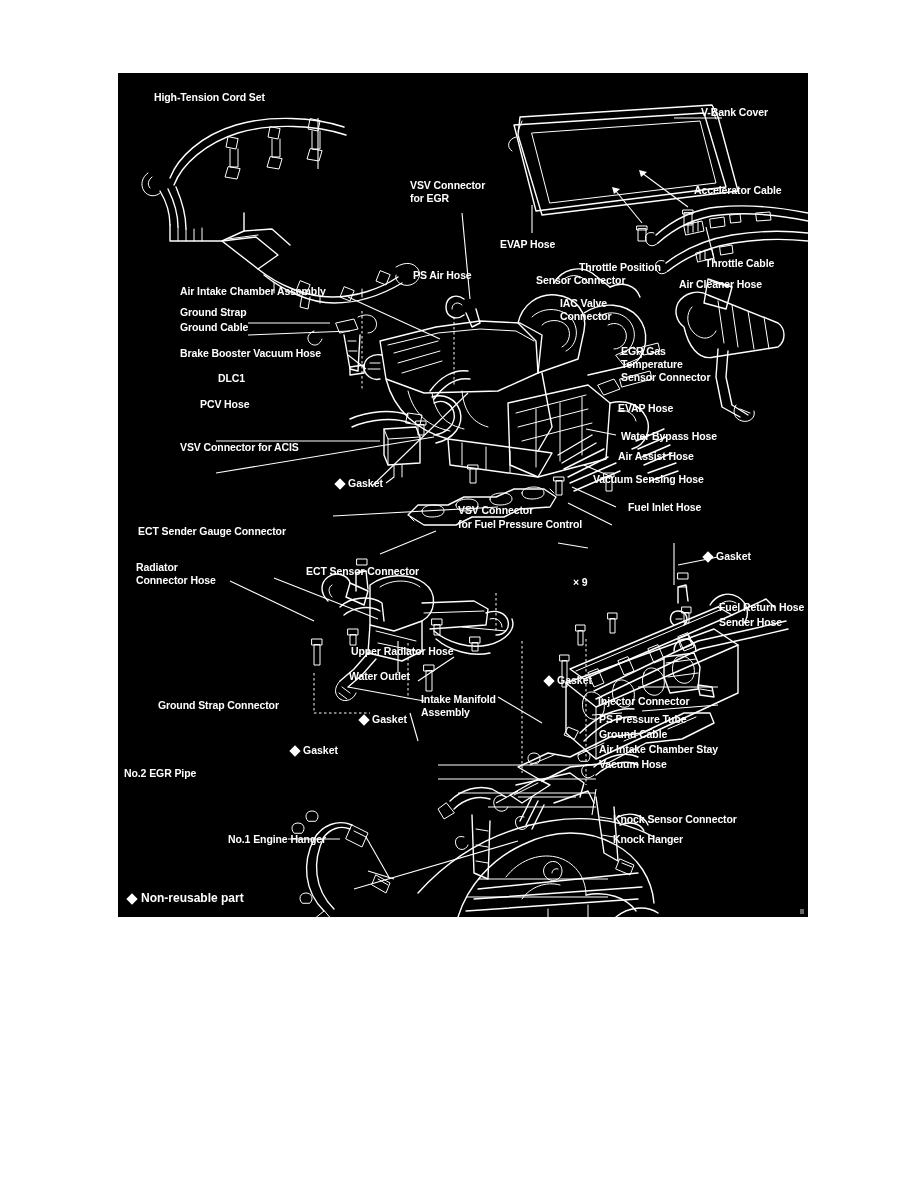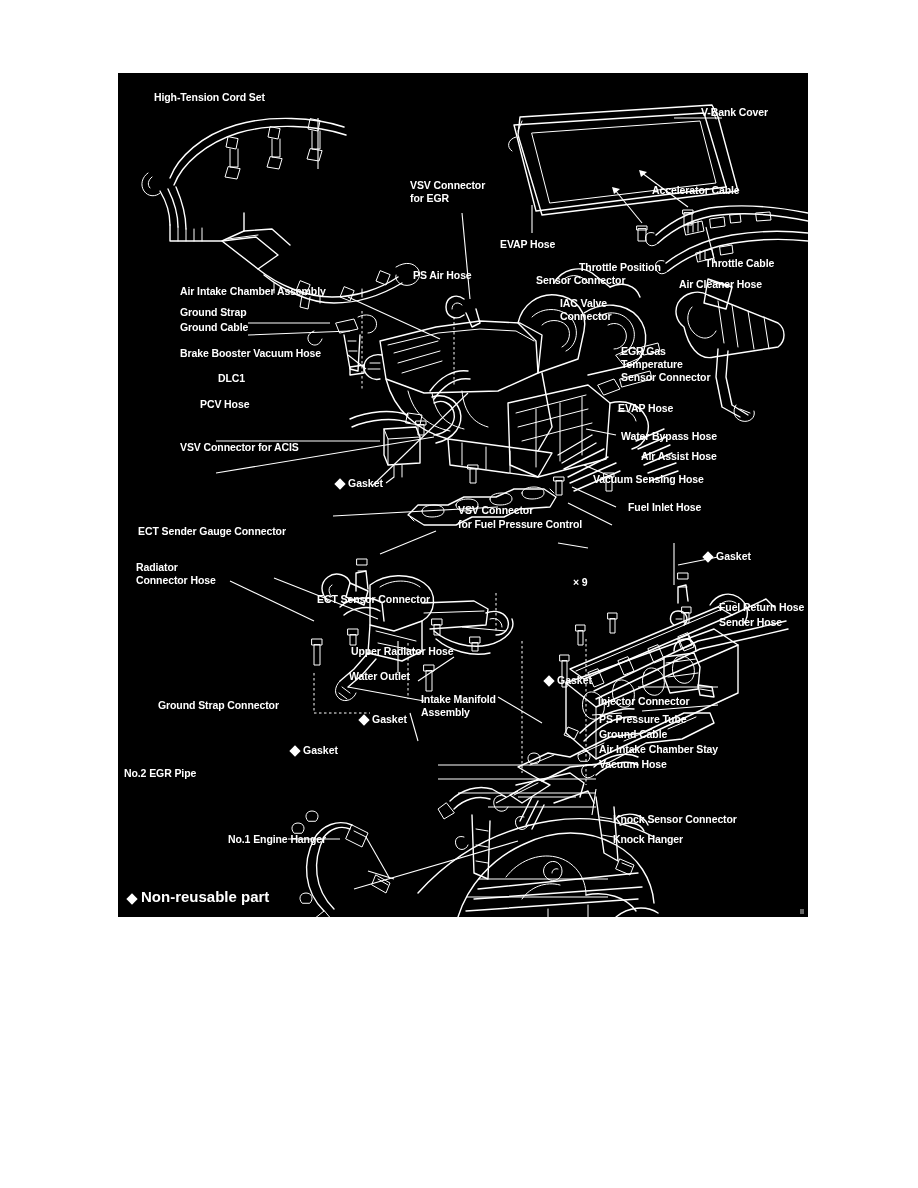--- a/index.html
+++ b/index.html
@@ -22,21 +22,21 @@
   svg.art{position:absolute;left:0;top:0;width:690px;height:844px;overflow:visible;}
   svg.art *{shape-rendering:geometricPrecision;}
   .st{fill:none;stroke:#ffffff;stroke-width:1.4;stroke-linejoin:round;stroke-linecap:round;}
   .st2{fill:none;stroke:#ffffff;stroke-width:1;stroke-linejoin:round;stroke-linecap:round;}
   .stf{fill:#ffffff;stroke:none;}
   .dsh{fill:none;stroke:#ffffff;stroke-width:1;stroke-dasharray:2.5 2.5;}
   .lead{fill:none;stroke:#ffffff;stroke-width:1.1;}
 
   .dia{display:inline-block;width:8px;height:8px;background:#ffffff;
        transform:rotate(45deg);vertical-align:-1px;margin-right:4px;}
-  .legend{position:absolute;left:10px;bottom:12px;color:#fff;font-size:15px;
+  .legend{position:absolute;left:10px;bottom:12px;color:#fff;font-size:12px;
           font-weight:bold;font-family:"Liberation Sans",sans-serif;white-space:pre;}
   .legend .dia{margin-right:5px;}
   .gk{position:absolute;color:#fff;font-size:10.5px;font-weight:bold;white-space:pre;}
   .corner{position:absolute;right:4px;bottom:3px;width:4px;height:5px;background:#666;}
 </style>
 </head>
 <body>
 
 <div id="page">
 
@@ -428,21 +428,21 @@
         <path d="M348 824 L490 824"></path>
       </g>
     </svg>
 
     <div class="lbl" style="left:36px;  top:18px;">High-Tension Cord Set</div>
     <div class="lbl" style="left:583px; top:33px;">V-Bank Cover</div>
 
     <div class="lbl" style="left:292px; top:106px;">VSV Connector</div>
     <div class="lbl" style="left:292px; top:119px;">for EGR</div>
 
-    <div class="lbl" style="left:534px; top:111px;">Accelerator Cable</div>
+    <div class="lbl" style="left:576px; top:111px;">Accelerator Cable</div>
     <div class="lbl" style="left:382px; top:165px;">EVAP Hose</div>
     <div class="lbl" style="left:418px; top:188px;margin-left:43px;">Throttle Position</div>
     <div class="lbl" style="left:418px; top:201px;">Sensor Connector</div>
     <div class="lbl" style="left:587px; top:184px;">Throttle Cable</div>
     <div class="lbl" style="left:295px; top:196px;">PS Air Hose</div>
     <div class="lbl" style="left:561px; top:205px;">Air Cleaner Hose</div>
     <div class="lbl" style="left:442px; top:224px;">IAC Valve</div>
     <div class="lbl" style="left:442px; top:237px;">Connector</div>
 
     <div class="lbl" style="left:62px;  top:212px;">Air Intake Chamber Assembly</div>
@@ -451,36 +451,36 @@
     <div class="lbl" style="left:62px;  top:274px;">Brake Booster Vacuum Hose</div>
     <div class="lbl" style="left:62px;  top:299px;padding-left:38px;">DLC1</div>
     <div class="lbl" style="left:62px;  top:325px;margin-left:20px;">PCV Hose</div>
     <div class="lbl" style="left:62px;  top:368px;">VSV Connector for ACIS</div>
 
     <div class="lbl" style="left:503px; top:272px;">EGR Gas</div>
     <div class="lbl" style="left:503px; top:285px;">Temperature</div>
     <div class="lbl" style="left:503px; top:298px;">Sensor Connector</div>
     <div class="lbl" style="left:500px; top:329px;">EVAP Hose</div>
     <div class="lbl" style="left:503px; top:357px;">Water Bypass Hose</div>
-    <div class="lbl" style="left:500px; top:377px;margin-left:23px;">Air Assist Hose</div>
+    <div class="lbl" style="left:500px; top:377px;">Air Assist Hose</div>
     <div class="lbl" style="left:475px; top:400px;">Vacuum Sensing Hose</div>
 
     <div class="gk" style="left:218px; top:404px;"><span class="dia"></span><span>Gasket</span></div>
 
     <div class="lbl" style="left:340px; top:431px;">VSV Connector</div>
     <div class="lbl" style="left:340px; top:445px;">for Fuel Pressure Control</div>
     <div class="lbl" style="left:510px; top:428px;">Fuel Inlet Hose</div>
 
     <div class="lbl" style="left:20px;  top:452px;">ECT Sender Gauge Connector</div>
 
     <div class="gk" style="left:586px; top:477px;"><span class="dia"></span><span>Gasket</span></div>
 
     <div class="lbl" style="left:18px;  top:488px;">Radiator</div>
     <div class="lbl" style="left:18px;  top:501px;">Connector Hose</div>
-    <div class="lbl" style="left:199px; top:492px;margin-top:28px;">ECT Sensor Connector</div>
+    <div class="lbl" style="left:188px; top:492px;">ECT Sensor Connector</div>
     <div class="lbl" style="left:455px; top:503px;">× 9</div>
 
     <div class="lbl" style="left:601px; top:528px;">Fuel Return Hose</div>
     <div class="lbl" style="left:601px; top:543px;">Sender Hose</div>
 
     <div class="lbl" style="left:209px; top:572px;padding-left:24px;">Upper Radiator Hose</div>
     <div class="lbl" style="left:231px; top:597px;">Water Outlet</div>
 
     <div class="lbl" style="left:40px;  top:626px;">Ground Strap Connector</div>
 

